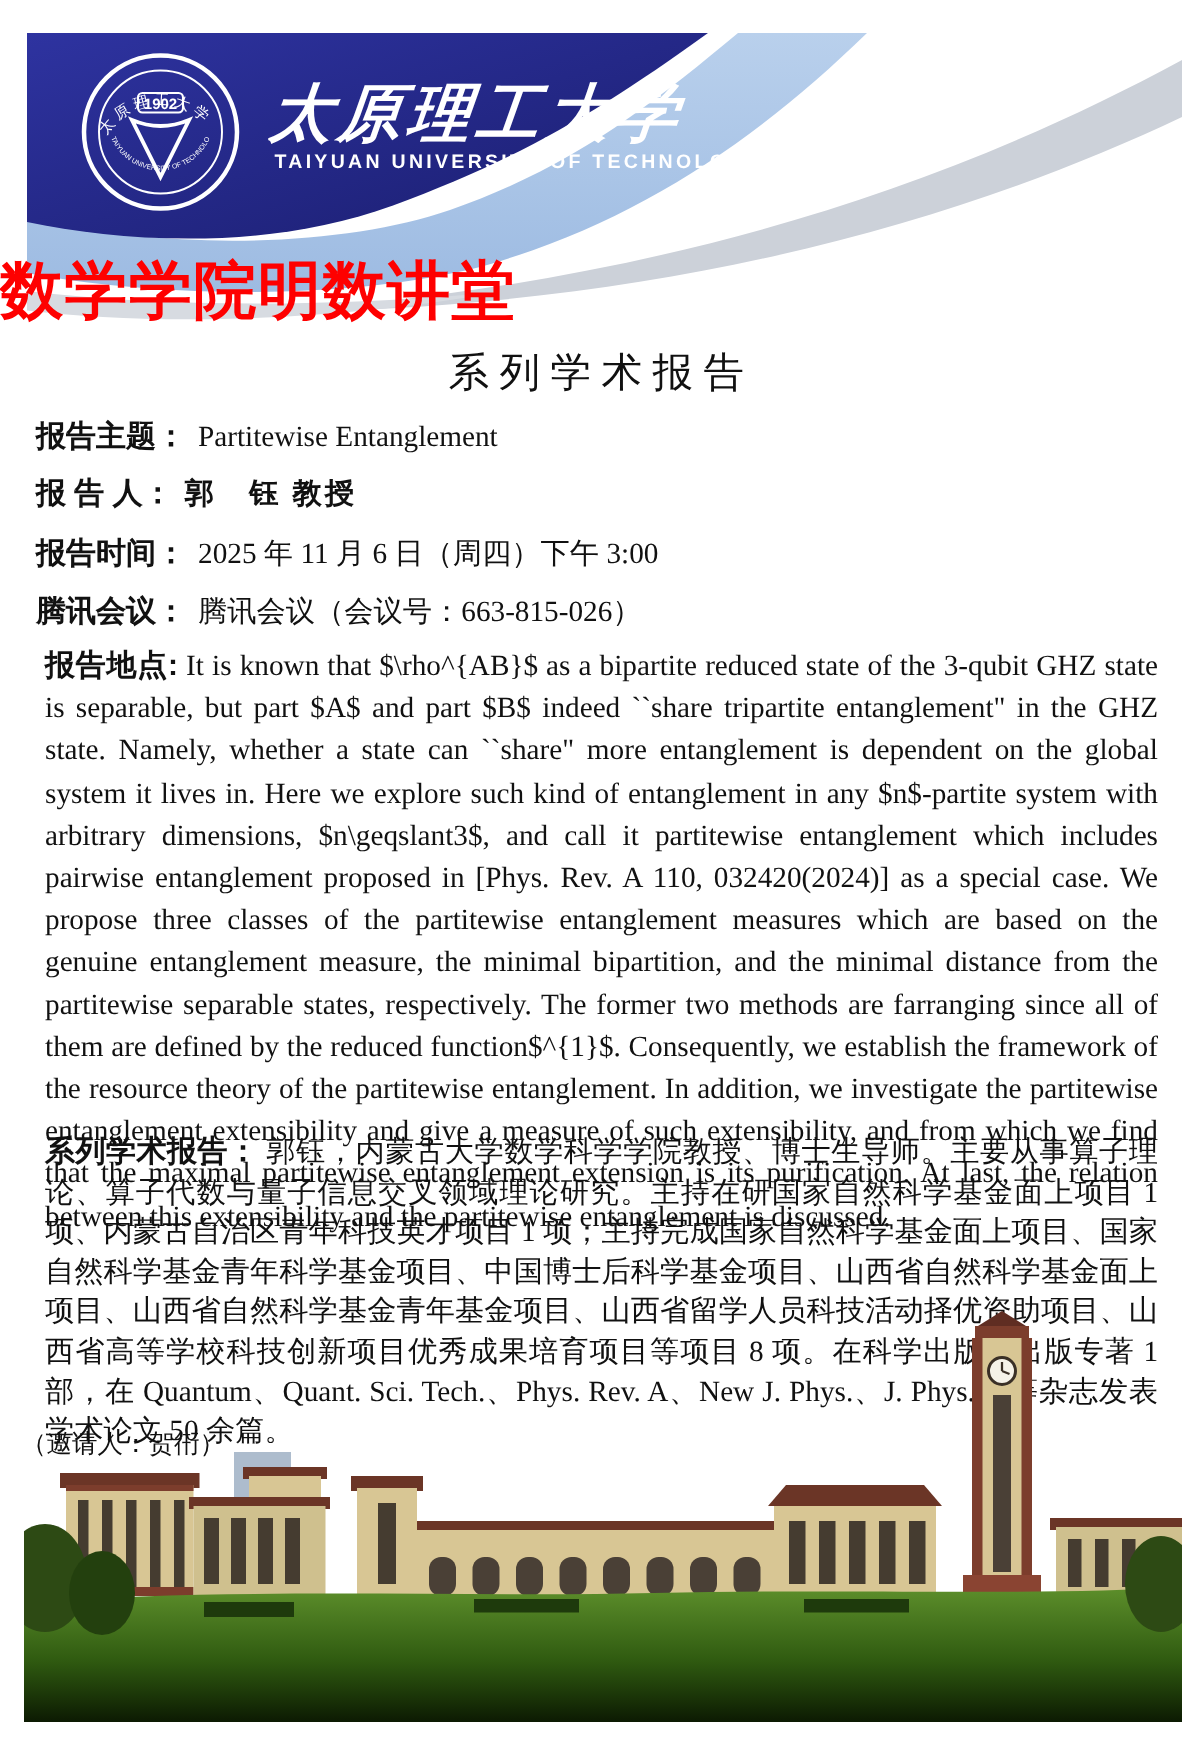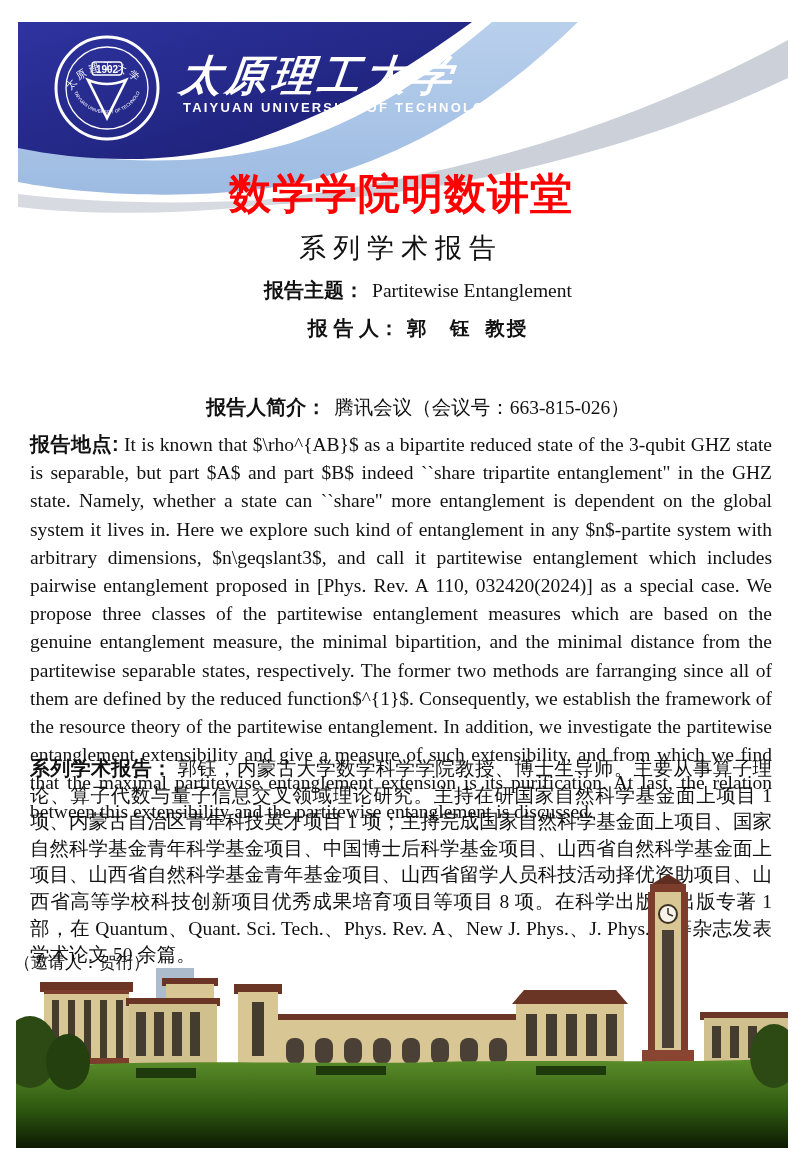--- a/index.html
+++ b/index.html
@@ -7,30 +7,30 @@
         font-family:"Liberation Serif", serif;color:#111;}
   
   #header-svg{position:absolute;left:0;top:0;width:802px;height:240px;}
   .uni-cn{position:absolute;left:180px;top:48px;width:330px;color:#fff;
           font-family:"DejaVu Serif", serif;font-style:italic;font-weight:bold;
           font-size:42px;letter-spacing:4px;transform:skewX(-6deg);}
   .uni-en{position:absolute;left:183px;top:100px;color:#fff;
           font-family:"Liberation Sans", sans-serif;font-size:13px;font-weight:bold;
           letter-spacing:2.2px;}
   
-  .main-title{position:absolute;left:0;top:166px;width:802px;text-align:center;
+  .main-title{position:absolute;left:0;top:166px;width:802px;text-align:left;
           font-family:"Liberation Sans", sans-serif;font-weight:bold;font-size:42px;
           letter-spacing:1px;}
   .sub-title{position:absolute;left:0;top:230px;width:802px;text-align:center;
           font-size:27px;letter-spacing:7px;font-family:"Liberation Serif", serif;}
   
-  .row{position:absolute;left:47px;width:742px;font-size:19.5px;white-space:nowrap;text-align:center;}
+  .row{position:absolute;left:24px;width:742px;font-size:19.5px;white-space:nowrap;}
   .row .lbl{font-family:"Liberation Sans", sans-serif;font-weight:bold;font-size:20px;}
   .row .val{font-family:"Liberation Serif", serif;margin-left:8px;}
-  .row .val.cn-bold{font-family:Liberation Mono, monospace;font-weight:bold;letter-spacing:2px;}
+  .row .val.cn-bold{font-family:Liberation Sans, sans-serif;font-weight:bold;letter-spacing:2px;}
   
   .para{position:absolute;left:30px;width:742px;text-align:justify;}
   .para .lbl{font-family:"Liberation Sans", sans-serif;font-weight:bold;font-size:20px;}
   #abstract-para{top:430px;font-size:19.5px;line-height:28.2px;}
   #bio-para{top:755px;font-size:19.5px;line-height:26.6px;}
   #inviter{position:absolute;left:14px;top:951px;font-size:17px;}
   
   #photo-svg{position:absolute;left:16px;top:872px;width:772px;height:276px;}
 </style>
 </head>
@@ -80,22 +80,25 @@
 
   <div class="main-title" style="color:#fe0000">数学学院明数讲堂</div>
   <div class="sub-title">系列学术报告</div>
 
   <div class="row" style="top:277px">
     <span class="lbl">报告主题：</span><span class="val">Partitewise Entanglement</span>
   </div>
   <div class="row" style="top:315px">
     <span class="lbl">报 告 人：</span><span class="val cn-bold">郭　钰 教授</span>
   </div>
+  <div class="row" style="top:355px">
+    <span class="lbl">报告时间：</span><span class="val">2025 年 11 月 6 日（周四）下午 3:00</span>
+  </div>
   <div class="row" style="top:394px">
-    <span class="lbl">报告人简介：</span><span class="val">腾讯会议（会议号：663-815-026）</span>
+    <span class="lbl">腾讯会议：</span><span class="val">腾讯会议（会议号：663-815-026）</span>
   </div>
 
   <div class="para" id="abstract-para">
     <span class="lbl">报告地点:</span>
     <span>It is known that $\rho^{AB}$ as a bipartite reduced state of the 3-qubit GHZ state is separable, but part $A$ and part $B$ indeed ``share tripartite entanglement" in the GHZ state. Namely, whether a state can ``share" more entanglement is dependent on the global system it lives in. Here we explore such kind of entanglement in any $n$-partite system with arbitrary dimensions, $n\geqslant3$, and call it partitewise entanglement which includes pairwise entanglement proposed in [Phys. Rev. A 110, 032420(2024)] as a special case. We propose three classes of the partitewise entanglement measures which are based on the genuine entanglement measure, the minimal bipartition, and the minimal distance from the partitewise separable states, respectively. The former two methods are farranging since all of them are defined by the reduced function$^{1}$. Consequently, we establish the framework of the resource theory of the partitewise entanglement. In addition, we investigate the partitewise entanglement extensibility and give a measure of such extensibility, and from which we find that the maximal partitewise entanglement extension is its purification. At last, the relation between this extensibility and the partitewise entanglement is discussed.</span>
   </div>
 
   <div class="para" id="bio-para">
     <span class="lbl">系列学术报告：</span>
     <span>郭钰，内蒙古大学数学科学学院教授、博士生导师。主要从事算子理论、算子代数与量子信息交叉领域理论研究。主持在研国家自然科学基金面上项目 1 项、内蒙古自治区青年科技英才项目 1 项；主持完成国家自然科学基金面上项目、国家自然科学基金青年科学基金项目、中国博士后科学基金项目、山西省自然科学基金面上项目、山西省自然科学基金青年基金项目、山西省留学人员科技活动择优资助项目、山西省高等学校科技创新项目优秀成果培育项目等项目 8 项。在科学出版社出版专著 1 部，在 Quantum、Quant. Sci. Tech.、Phys. Rev. A、New J. Phys.、J. Phys. A 等杂志发表学术论文 50 余篇。</span>

